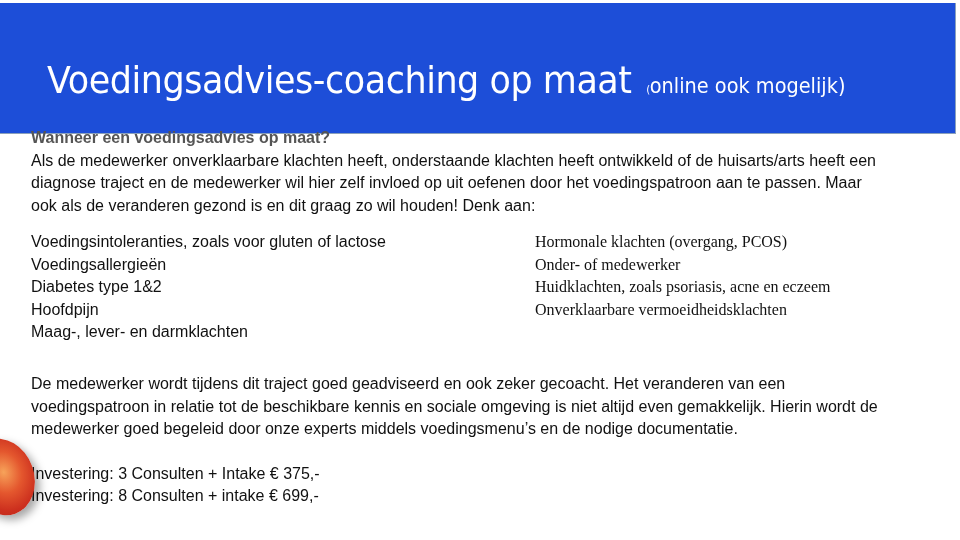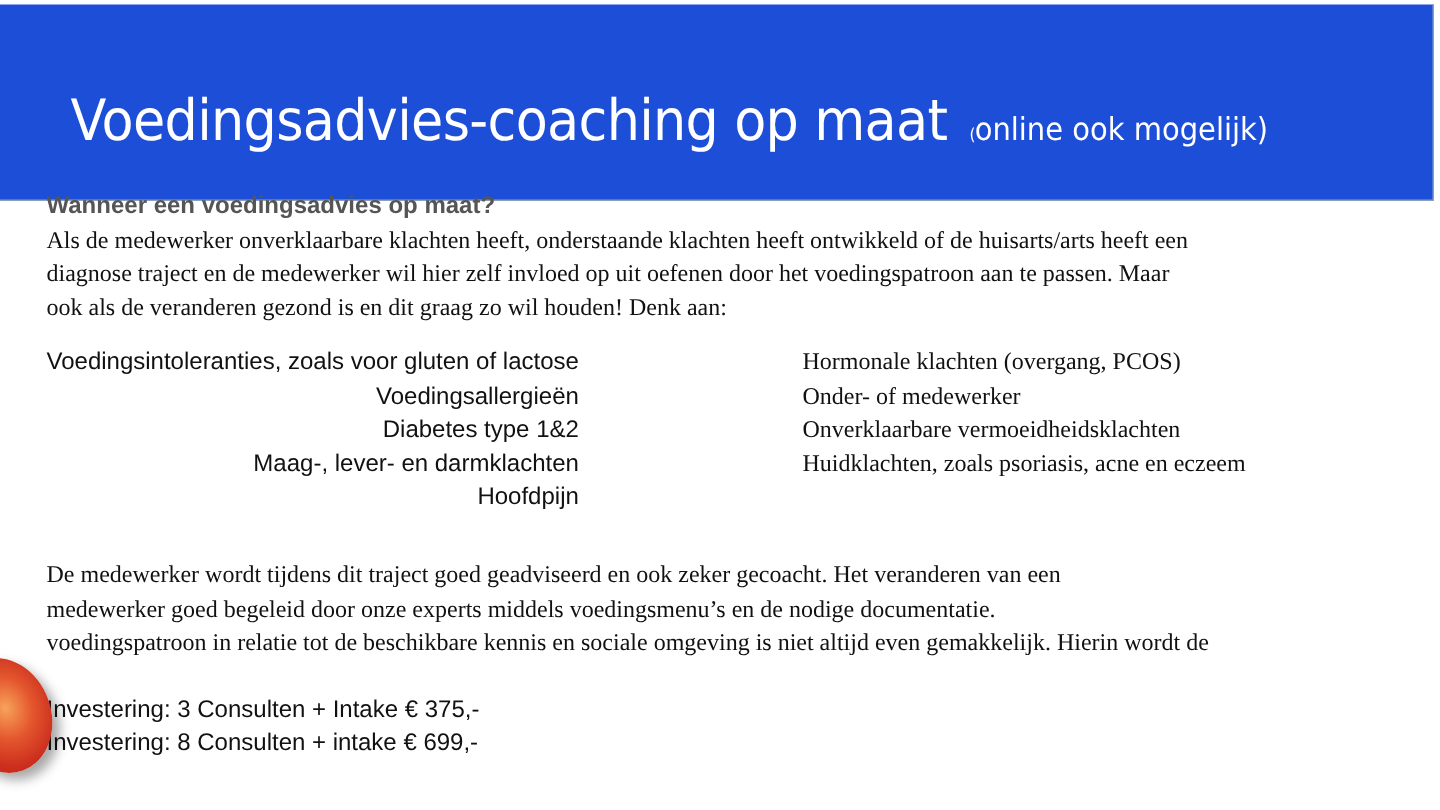--- a/index.html
+++ b/index.html
@@ -22,24 +22,24 @@
       font-size: 38px; letter-spacing: -0.5px;
       transform: scaleX(0.92); transform-origin: left top;
     }
     .title .paren-small { font-size: 11px; vertical-align: 0px; margin-left: 16px; }
     .title .subtitle { font-size: 21px; letter-spacing: 0; }
     .content {
       position: absolute; left: 31px; top: 127px; width: 920px;
       font-size: 16px; line-height: 22.5px;
     }
     .heading { color: #555; font-weight: bold; font-size: 16px; }
-    .para { margin: 0; font-family: Liberation Serif, serif; }
+    .para { margin: 0; }
     .list-wrap { position: relative; margin-top: 14px; height: 136px; }
     .col { position: absolute; top: 0; margin: 0; padding: 0; list-style: none; }
-    .col.left { left: 0; text-align: right; }
+    .col.left { left: 0; }
     .col.right { left: 504px; font-family: Liberation Serif, serif; }
     .col li { margin: 0; line-height: 22.5px; white-space: nowrap; }
     .para2 { margin-top: 6px; }
     .pricing { margin-top: 22px; }
     .pricing div { line-height: 22.5px; }
     .tomato {
       position: absolute; left: -30px; top: 438px; width: 64px; height: 78px;
       border-radius: 50%;
       background: radial-gradient(ellipse at 55% 45%, #f7a35a 0%, #e4572e 35%, #cc2f1e 65%, #b02016 100%);
       box-shadow: 3px 6px 8px rgba(0,0,0,0.35);
@@ -61,35 +61,35 @@
     <div>Als de medewerker onverklaarbare klachten heeft, onderstaande klachten heeft ontwikkeld of de huisarts/arts heeft een</div>
     <div>diagnose traject en de medewerker wil hier zelf invloed op uit oefenen door het voedingspatroon aan te passen. Maar</div>
     <div>ook als de veranderen gezond is en dit graag zo wil houden! Denk aan:</div>
   </div>
 
   <div class="list-wrap">
     <ul class="col left">
       <li>Voedingsintoleranties, zoals voor gluten of lactose</li>
       <li>Voedingsallergieën</li>
       <li>Diabetes type 1&amp;2</li>
+      <li>Hoofdpijn</li>
       <li>Maag-, lever- en darmklachten</li>
-      <li>Hoofdpijn</li>
     </ul>
     <ul class="col right">
       <li>Hormonale klachten (overgang, PCOS)</li>
       <li>Onder- of medewerker</li>
+      <li>Huidklachten, zoals psoriasis, acne en eczeem</li>
       <li>Onverklaarbare vermoeidheidsklachten</li>
-      <li>Huidklachten, zoals psoriasis, acne en eczeem</li>
     </ul>
   </div>
 
   <div class="para para2">
     <div>De medewerker wordt tijdens dit traject goed geadviseerd en ook zeker gecoacht. Het veranderen van een</div>
+    <div>voedingspatroon in relatie tot de beschikbare kennis en sociale omgeving is niet altijd even gemakkelijk. Hierin wordt de</div>
     <div>medewerker goed begeleid door onze experts middels voedingsmenu’s en de nodige documentatie.</div>
-    <div>voedingspatroon in relatie tot de beschikbare kennis en sociale omgeving is niet altijd even gemakkelijk. Hierin wordt de</div>
   </div>
 
   <div class="pricing">
     <div>Investering: 3 Consulten + Intake € 375,-</div>
     <div>Investering: 8 Consulten + intake € 699,-</div>
   </div>
 </div>
 
 <div class="tomato"></div>
 

